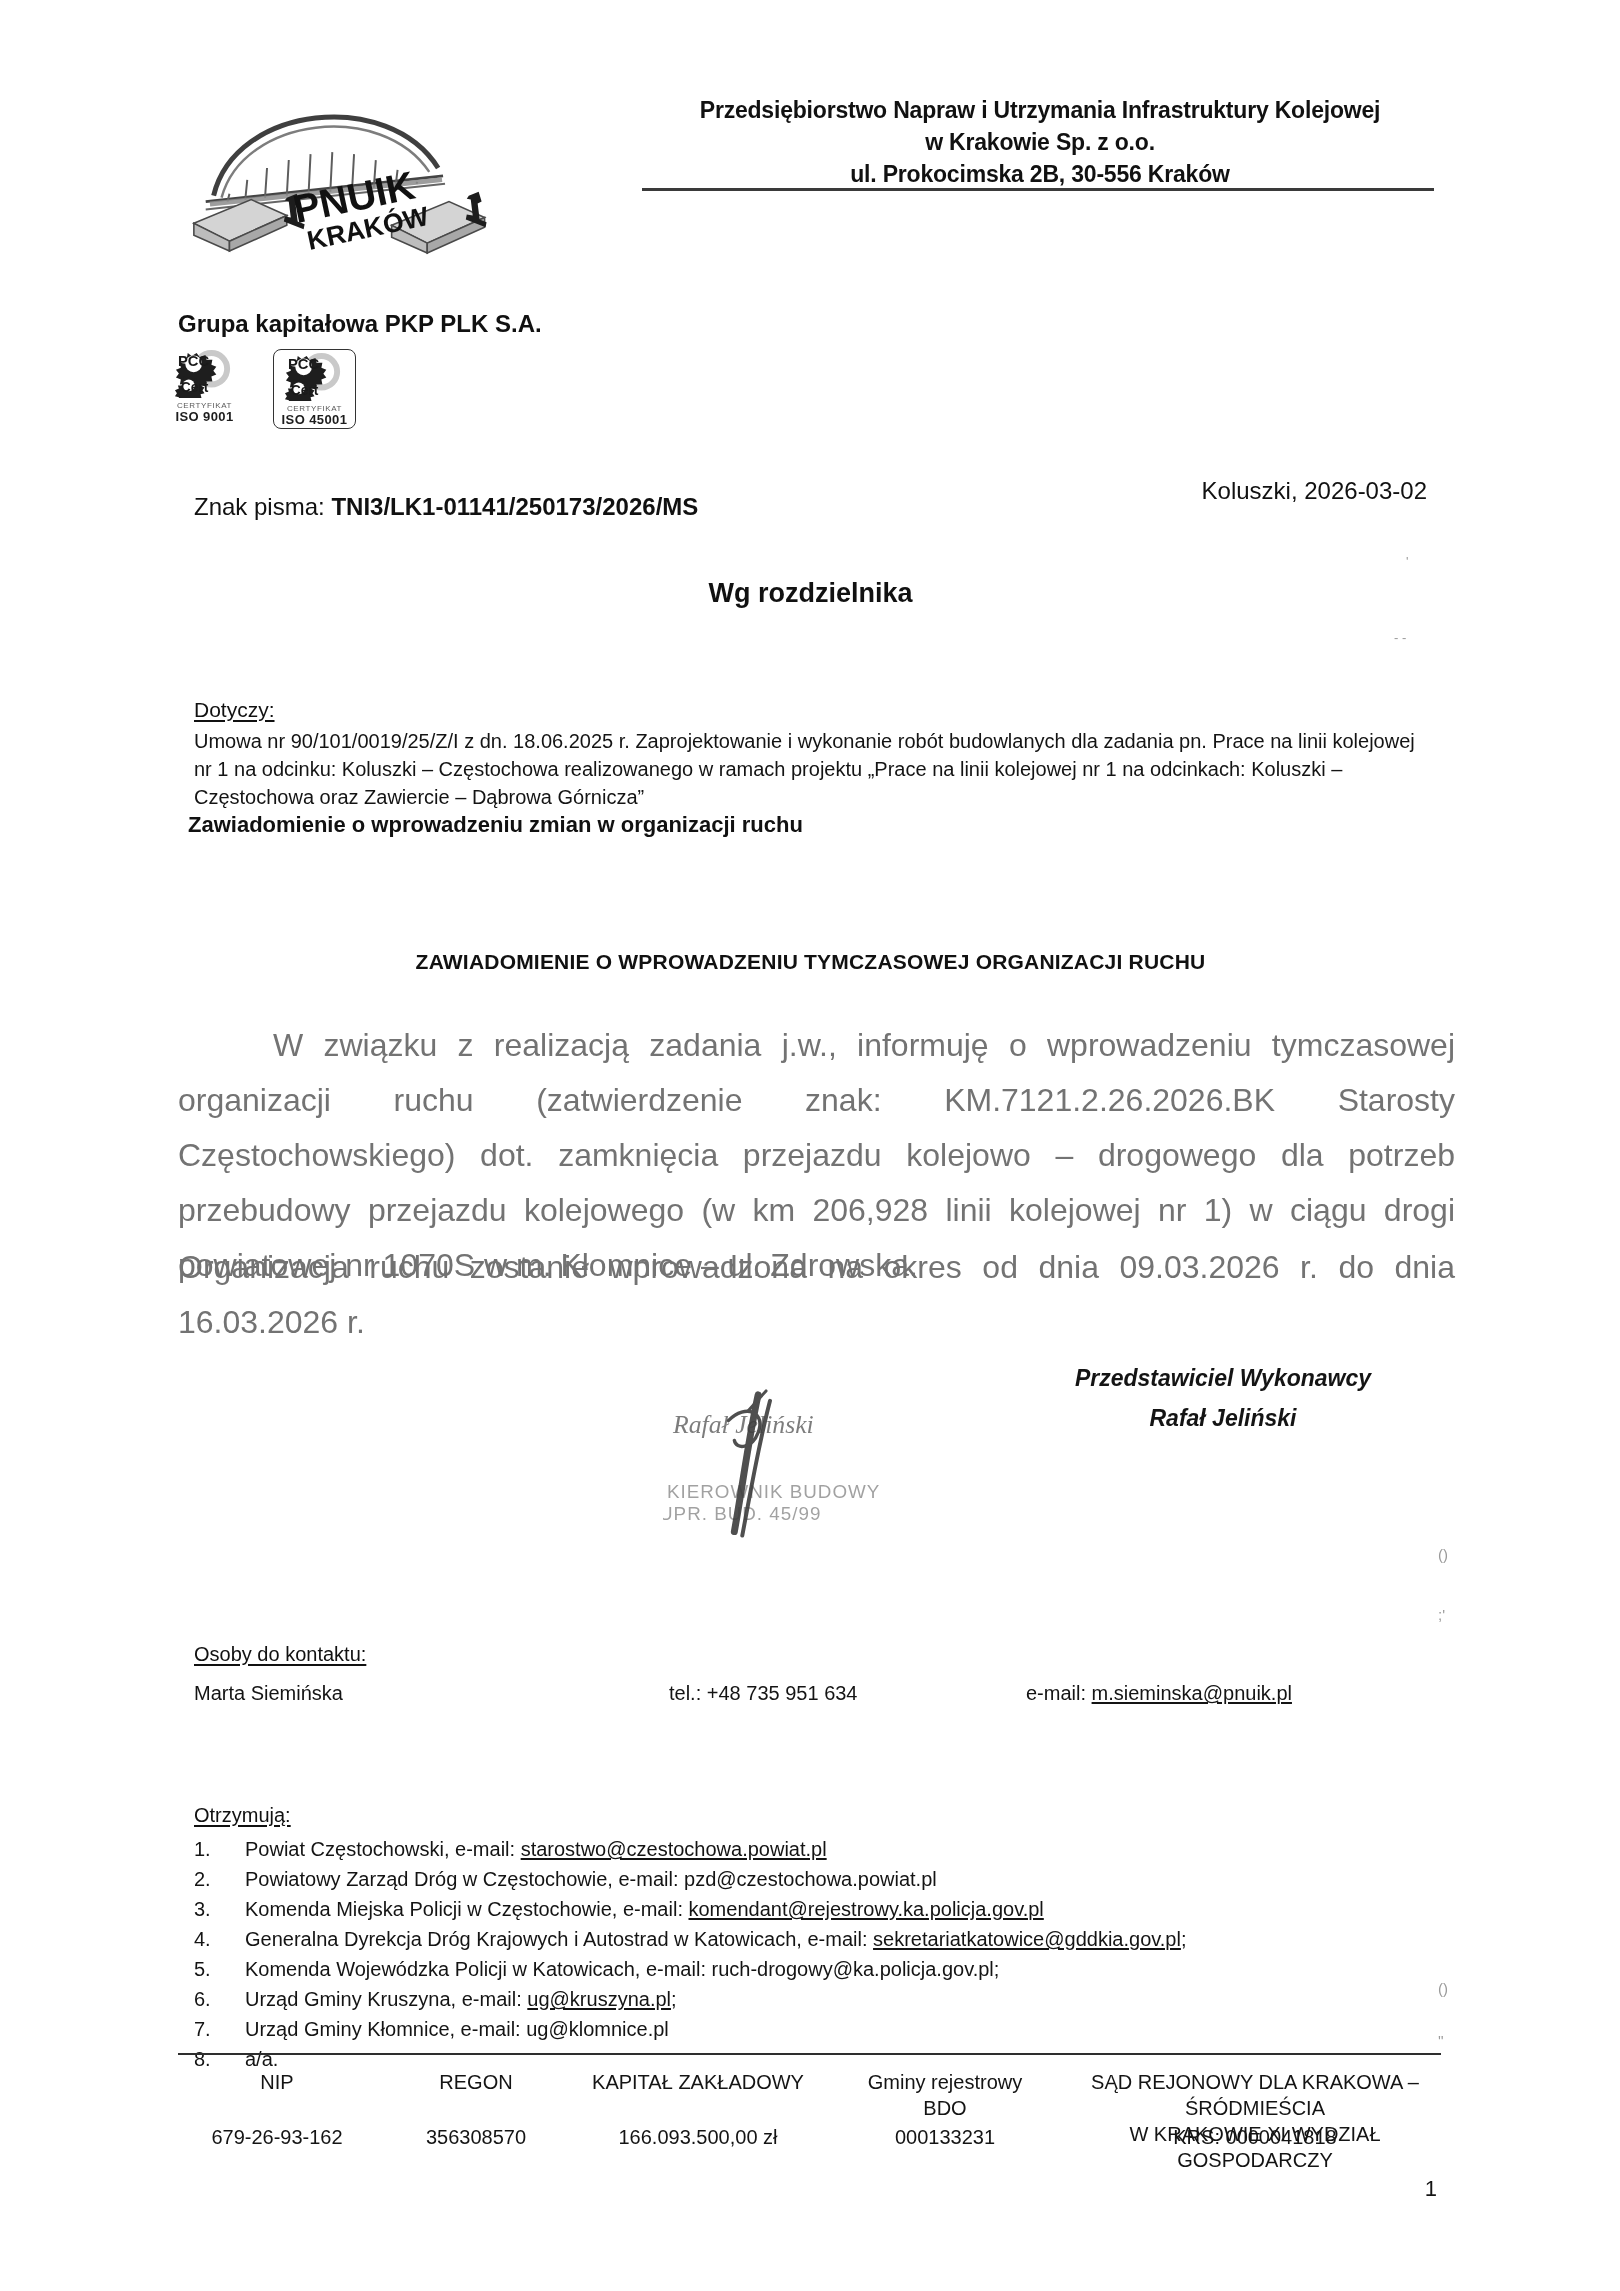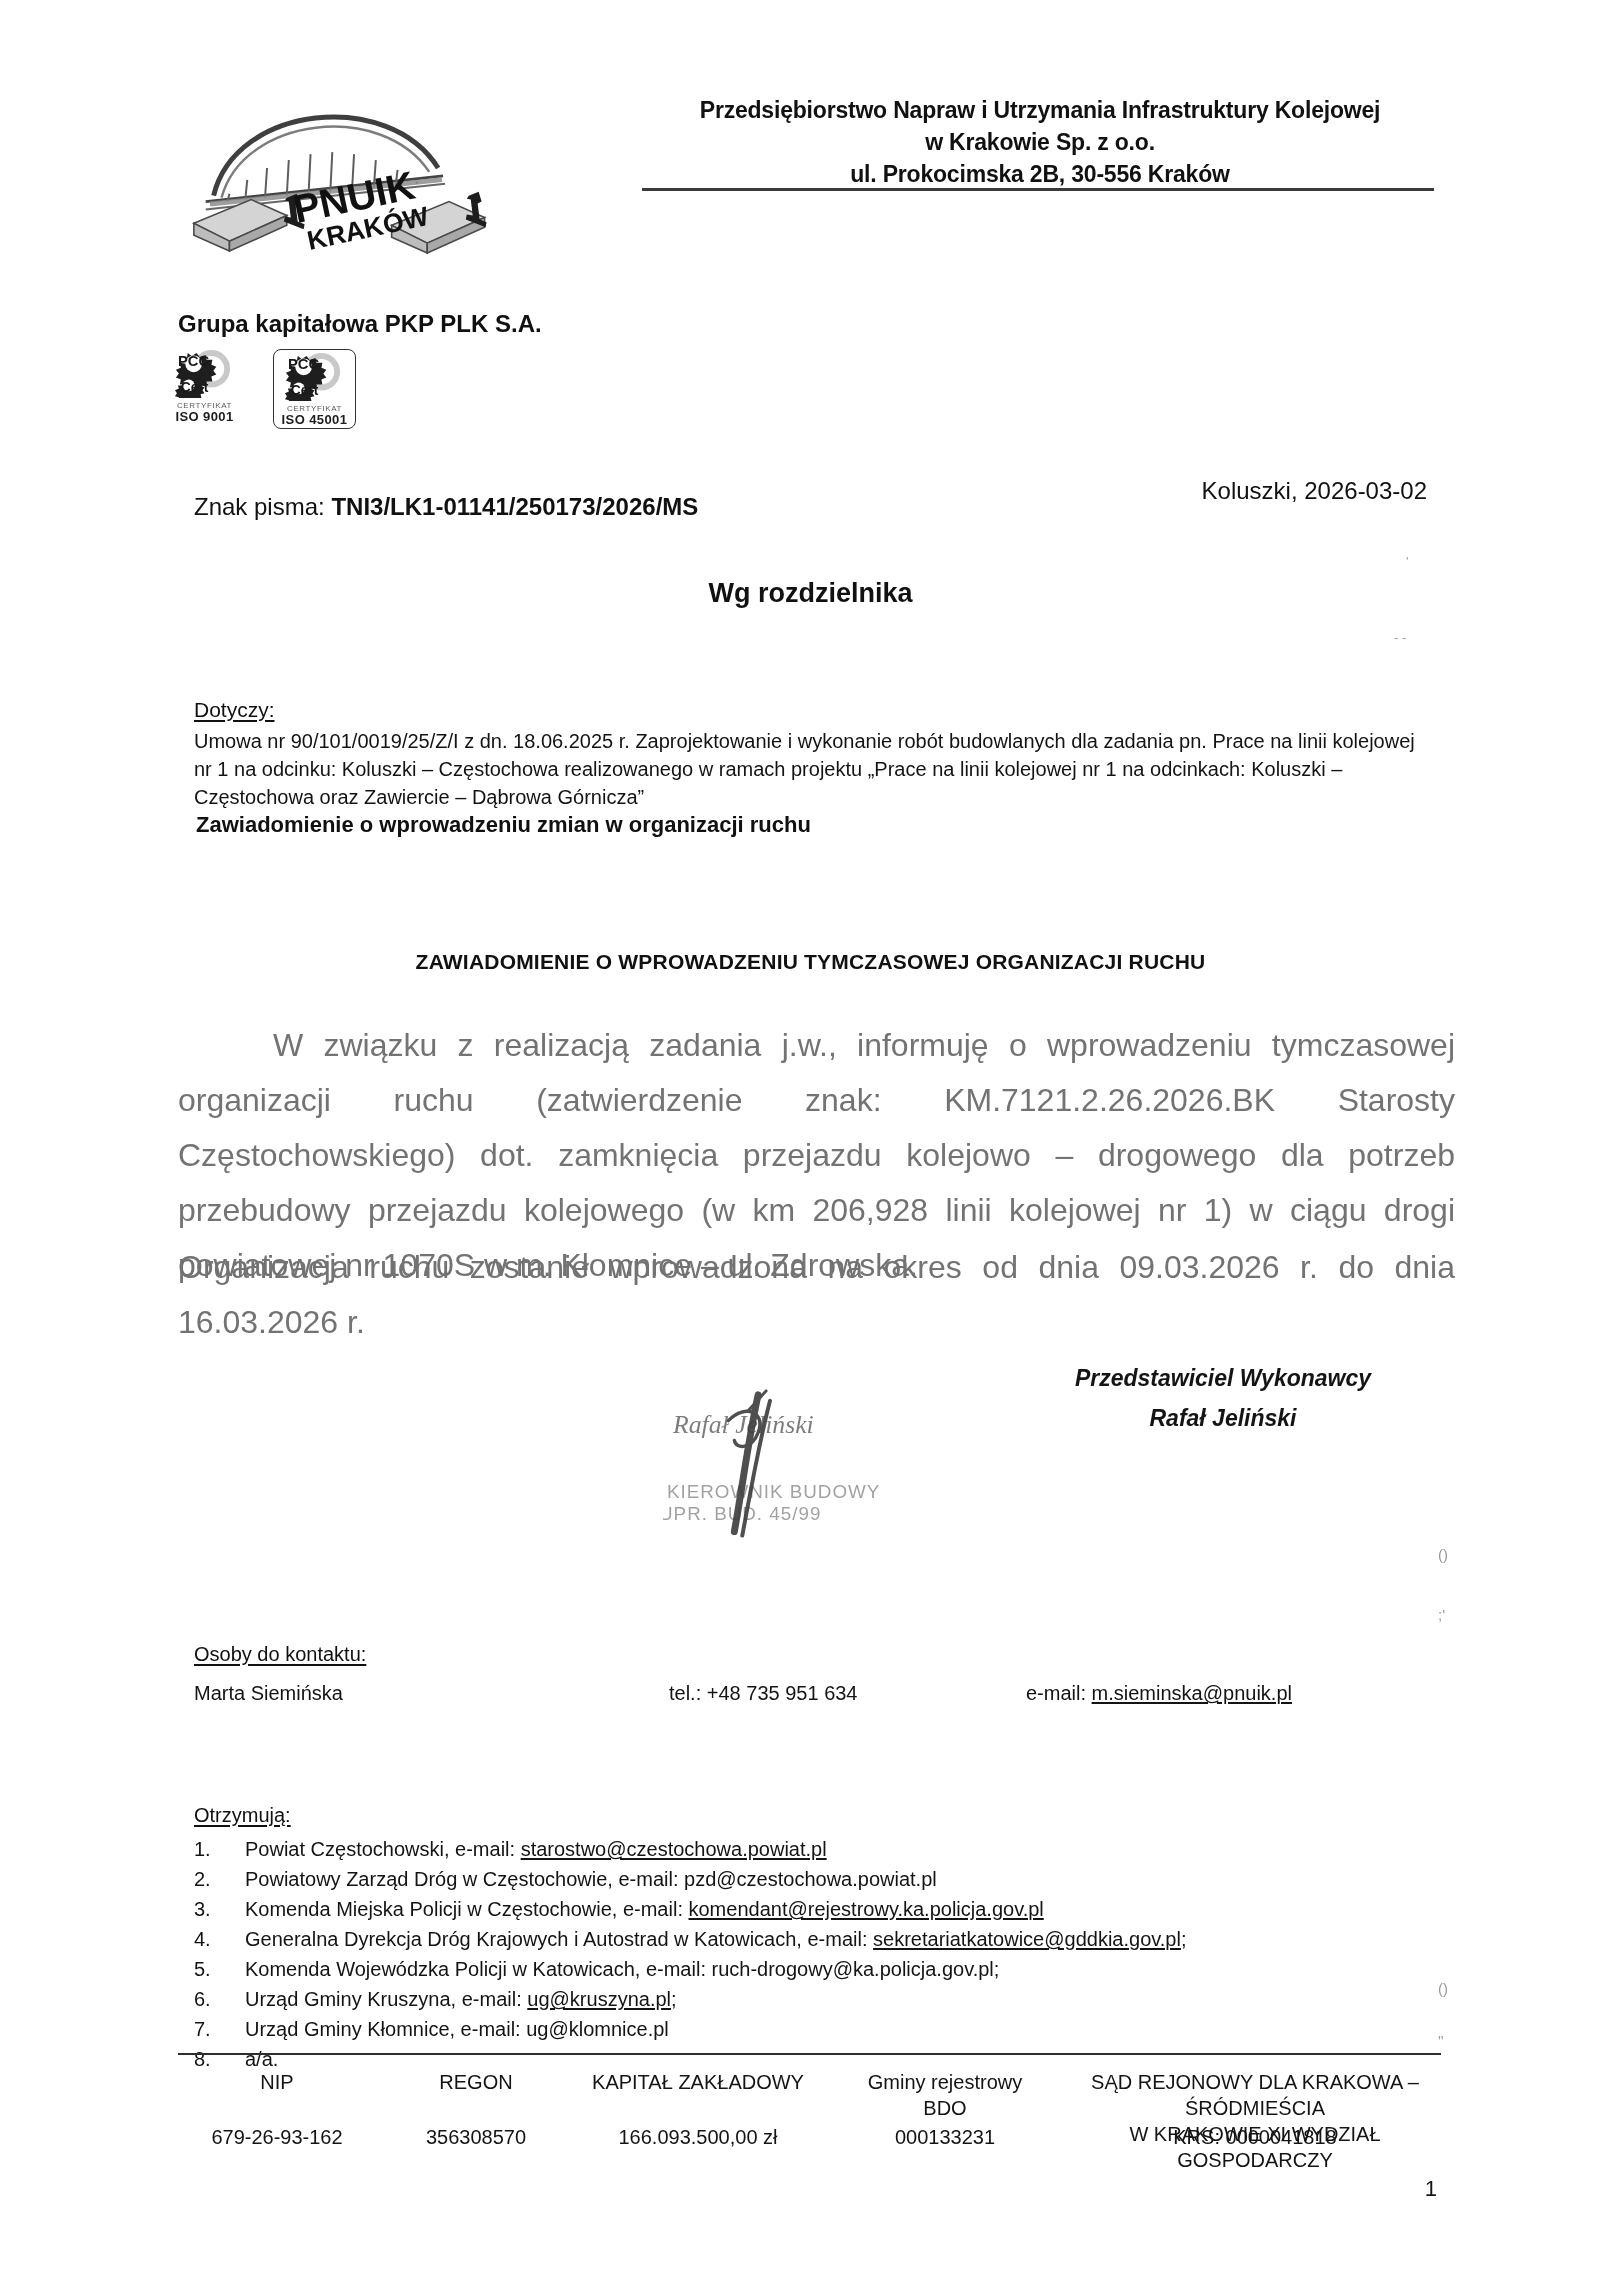--- a/index.html
+++ b/index.html
@@ -81,21 +81,21 @@
   .dotyczy-h{
     position:absolute;left:194px;top:698px;
     font-size:21px;color:#111;text-decoration:underline;
     text-underline-offset:3px;
   }
   .dotyczy-body{
     position:absolute;left:194px;top:727px;width:1236px;
     font-size:20px;line-height:28px;color:#141414;
   }
   .dotyczy-strong{
-    position:absolute;left:196px;top:812px;width:1236px;
+    position:absolute;left:188px;top:812px;width:1236px;
     font-size:22px;font-weight:bold;color:#111;
   }
   
   .main-title{
     position:absolute;left:0;top:950px;width:1621px;text-align:center;
     font-size:21px;font-weight:bold;letter-spacing:0.2px;color:#111;
   }
   .para{
     position:absolute;left:178px;width:1277px;
     font-size:32px;line-height:55px;color:#737373;

